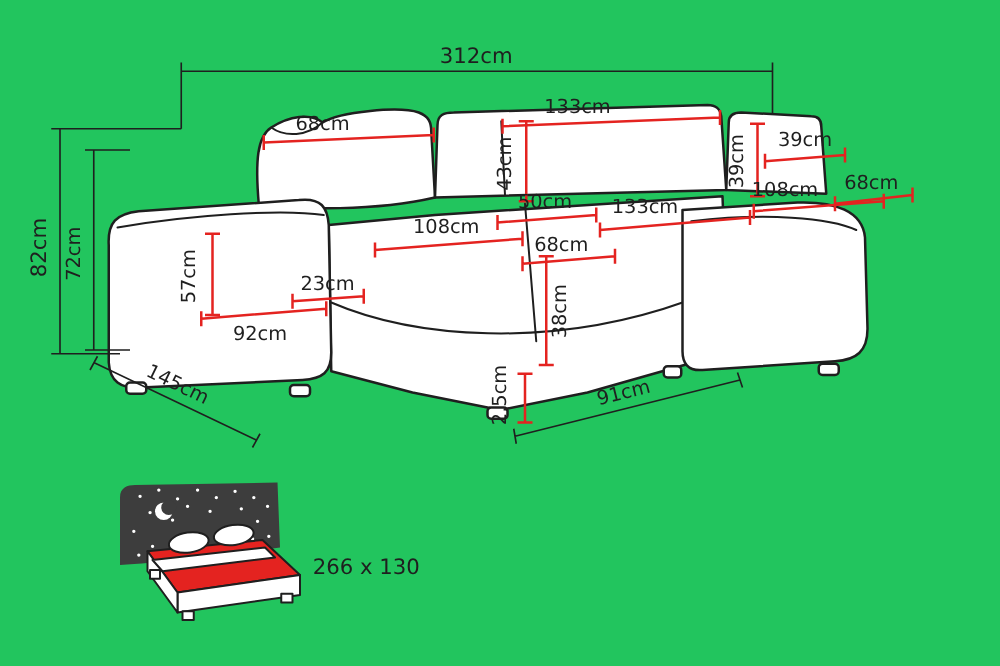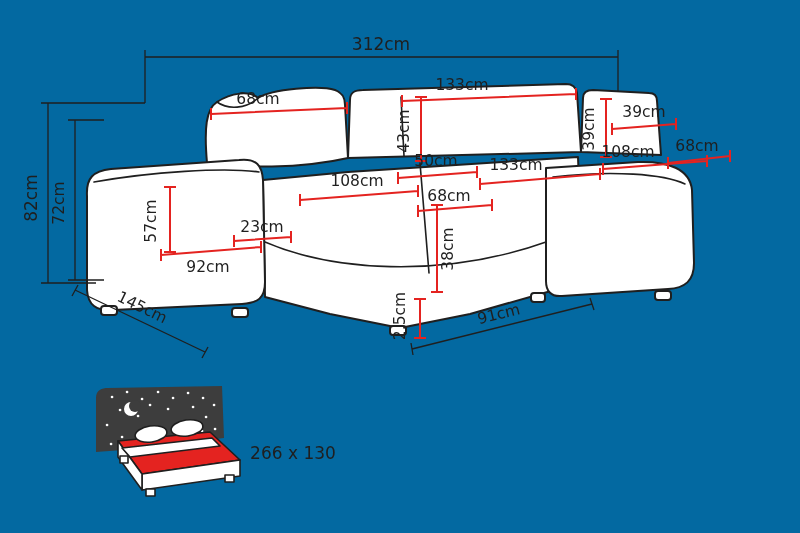--- a/index.html
+++ b/index.html
@@ -1,18 +1,18 @@
 <!DOCTYPE html>
 <html><head>
 <meta charset="utf-8">
 <title>Diagram</title>
 <style>
   html,body{margin:0;padding:0;background:#fff;}
   .stage{
-    position:relative;width:800px;height:533px;background:#0369a1;overflow:hidden;
+    position:relative;width:800px;height:533px;background:#22c55e;overflow:hidden;
     font-family:"DejaVu Sans","Liberation Sans",sans-serif;
   }
   svg{display:block}
   
   .sofa path,.sofa rect{fill:#ffffff;stroke:#1f1f1f;stroke-width:2;stroke-linejoin:round;stroke-linecap:round}
   .sofa .seam{fill:none;stroke-width:1.6}
   
   .dim-black path{fill:none;stroke:#1f1f1f;stroke-width:1.3}
   
   .dim-red path{fill:none;stroke-width:2}

